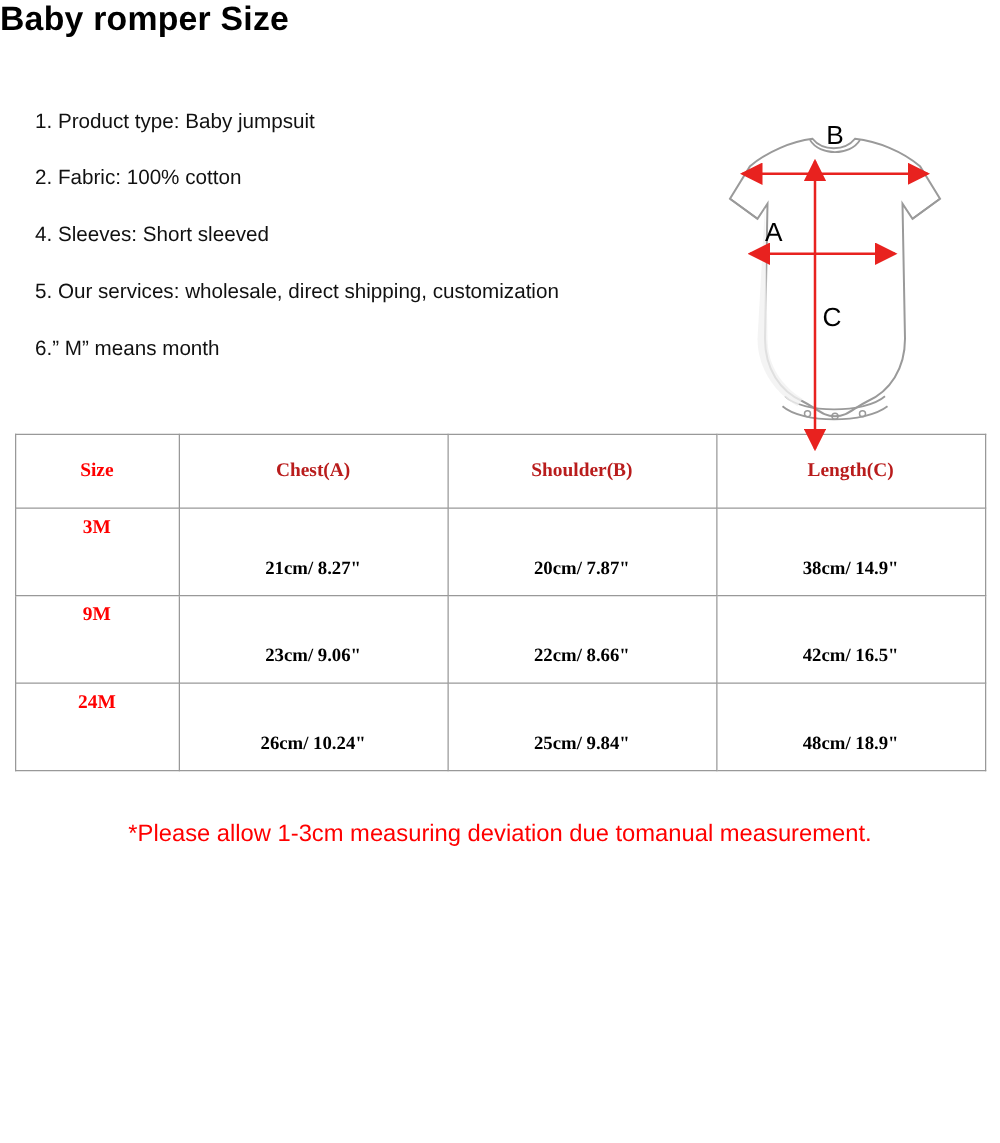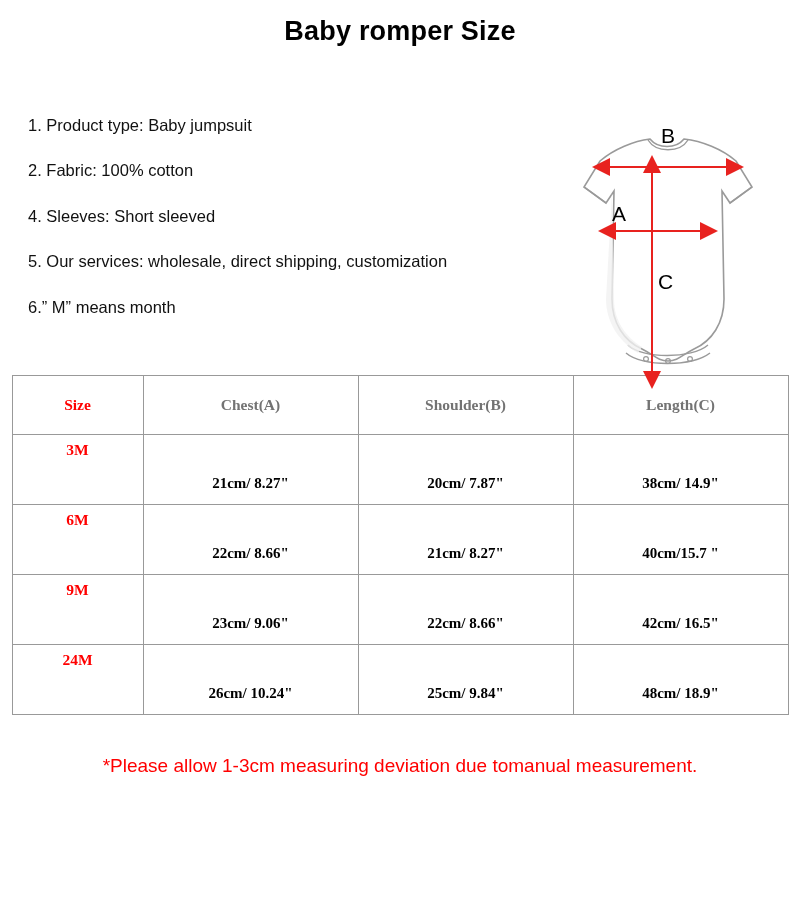--- a/index.html
+++ b/index.html
@@ -15,26 +15,24 @@
     position: relative;
     overflow: hidden;
   }
   .page {
     width: 800px;
     height: 914px;
     position: relative;
     box-sizing: border-box;
   }
   .title {
-    text-align: center;
     font-size: 27px;
     font-weight: bold;
     letter-spacing: 0.2px;
-    padding-top: 16px;
-    margin: 0 0 18px 0;
+    margin: 0 0 6px 0;
     font-family: "Liberation Sans", sans-serif;
   }
   .top-section {
     position: relative;
     height: 300px;
     border-bottom: 0;
     margin-left: 10px;
   }
   .features {
     position: absolute;
@@ -76,21 +74,21 @@
     font-weight: bold;
   }
   .col-size { width: 128px; }
   .col-data { width: 212px; }
   th.size-head {
     color: #ff0000;
     font-size: 15.5px;
     text-align: center;
   }
   th.data-head {
-    color: #737373;
+    color: #b91c1c;
     text-align: center;
     font-size: 15.5px;
     font-family: Liberation Serif, serif;
   }
   td.size-cell {
     color: #ff0000;
     font-weight: bold;
     text-align: center;
     font-size: 15.5px;
     vertical-align: top;
@@ -190,26 +188,20 @@
       </tr>
     </thead>
     <tbody>
       <tr>
         <td class="size-cell">3M</td>
         <td class="data-cell">21cm/ 8.27"</td>
         <td class="data-cell">20cm/ 7.87"</td>
         <td class="data-cell">38cm/ 14.9"</td>
       </tr>
       <tr>
-        <td class="size-cell">6M</td>
-        <td class="data-cell">22cm/ 8.66"</td>
-        <td class="data-cell">21cm/ 8.27"</td>
-        <td class="data-cell">40cm/15.7 "</td>
-      </tr>
-      <tr>
         <td class="size-cell">9M</td>
         <td class="data-cell">23cm/ 9.06"</td>
         <td class="data-cell">22cm/ 8.66"</td>
         <td class="data-cell">42cm/ 16.5"</td>
       </tr>
       <tr>
         <td class="size-cell">24M</td>
         <td class="data-cell">26cm/ 10.24"</td>
         <td class="data-cell">25cm/ 9.84"</td>
         <td class="data-cell">48cm/ 18.9"</td>

